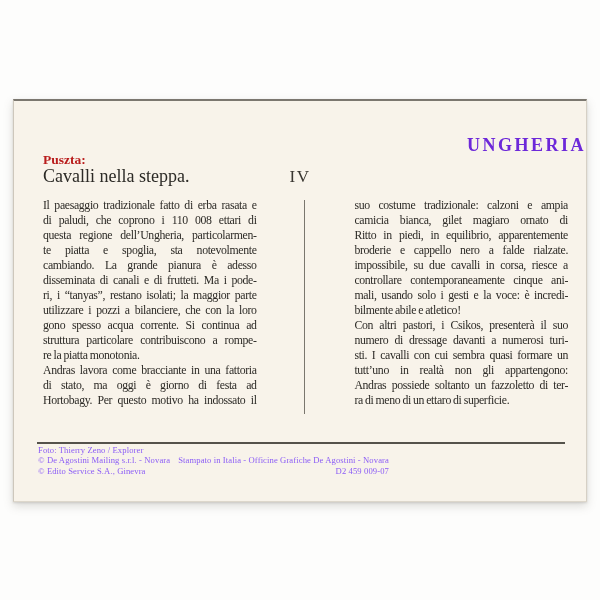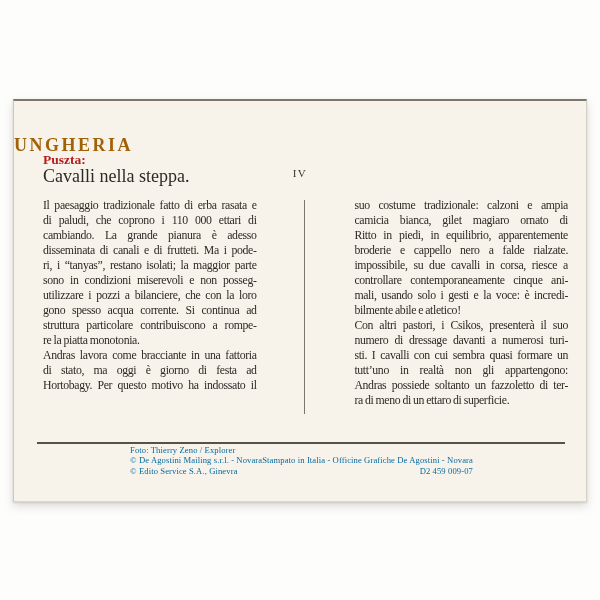--- a/index.html
+++ b/index.html
@@ -17,45 +17,46 @@
     position:absolute;left:13px;top:99px;width:574px;height:403px;
     background:var(--card-bg);
     border-top:2px solid #7b776f;
     border-left:1px solid #cdc7bc;
     border-right:1px solid #d6d0c5;
     border-bottom:1px solid #ddd7cb;
     box-shadow:0 4px 9px rgba(100,95,85,0.22),0 1px 2px rgba(100,95,85,0.2);
     color:var(--text);
   }
   .title{
-    position:absolute;top:34px;left:0;right:0;text-align:left;
-    font-size:18px;font-weight:bold;letter-spacing:2.5px;color:#a16207;
+    position:absolute;top:34px;left:0;right:0;text-align:right;
+    font-size:18px;font-weight:bold;letter-spacing:2.5px;color:#6d28d9;
   }
   .numeral{
     position:absolute;top:66px;left:0;right:0;text-align:center;
-    font-size:11px;letter-spacing:1.5px;color:#3a3731;
+    font-size:17px;letter-spacing:1.5px;color:#3a3731;
   }
   .subject{position:absolute;left:29px;top:50px;}
   .subject-label{font-size:13.5px;font-weight:bold;line-height:17px;color:#b91c1c;}
   .subject-caption{font-size:18px;line-height:17px;}
   .columns{position:absolute;left:29px;top:97px;width:525px;display:flex;gap:40px;}
   .col{width:252px;}
   .gutter{width:21px;position:relative;}
   .divider{position:absolute;left:7px;top:2px;bottom:-6px;width:1px;background:var(--divider);}
   .bline{
     height:15px;line-height:15px;font-size:11.8px;
     letter-spacing:-0.35px;word-spacing:-0.5px;
     text-align:justify;text-align-last:justify;white-space:nowrap;overflow:visible;
   }
   .bline.endline{text-align-last:left;}
   .foot-rule{position:absolute;left:23px;top:341px;width:528px;height:1.5px;background:var(--rule);}
   .credits{
     position:absolute;left:24px;top:344px;width:527px;
-    display:flex;justify-content:center;align-items:flex-end;
-    color:#0369a1;
+    display:flex;justify-content:flex-start;align-items:flex-end;
+    color:#8b5cf6;
+    gap:8px;
   }
   .credit-line{font-size:8.6px;line-height:10.4px;letter-spacing:0.1px;white-space:nowrap;}
   .credits-right .credit-line{text-align:right;}
 </style>
 </head>
 <body>
 
 <div class="page">
   <div class="card">
 
@@ -63,25 +64,26 @@
     <div class="numeral">IV</div>
 
     <div class="subject">
       <div class="subject-label">Puszta:</div>
       <div class="subject-caption">Cavalli nella steppa.</div>
     </div>
 
     <div class="columns">
       <div class="col">
           <div class="bline">Il paesaggio tradizionale fatto di erba rasata e</div>
-          <div class="bline">di paludi, che coprono i 110 000 ettari di</div>
+          <div class="bline">di paludi, che coprono i 110 008 ettari di</div>
+          <div class="bline">questa regione dell’Ungheria, particolarmen-</div>
+          <div class="bline">te piatta e spoglia, sta notevolmente</div>
           <div class="bline">cambiando. La grande pianura è adesso</div>
           <div class="bline">disseminata di canali e di frutteti. Ma i pode-</div>
           <div class="bline">ri, i “tanyas”, restano isolati; la maggior parte</div>
-          <div class="bline">sono in condizioni miserevoli e non posseg-</div>
           <div class="bline">utilizzare i pozzi a bilanciere, che con la loro</div>
           <div class="bline">gono spesso acqua corrente. Si continua ad</div>
           <div class="bline">struttura particolare contribuiscono a rompe-</div>
           <div class="bline endline">re la piatta monotonia.</div>
           <div class="bline">Andras lavora come bracciante in una fattoria</div>
           <div class="bline">di stato, ma oggi è giorno di festa ad</div>
           <div class="bline">Hortobagy. Per questo motivo ha indossato il</div>
         </div>
       <div class="gutter">
         <div class="divider"></div>

